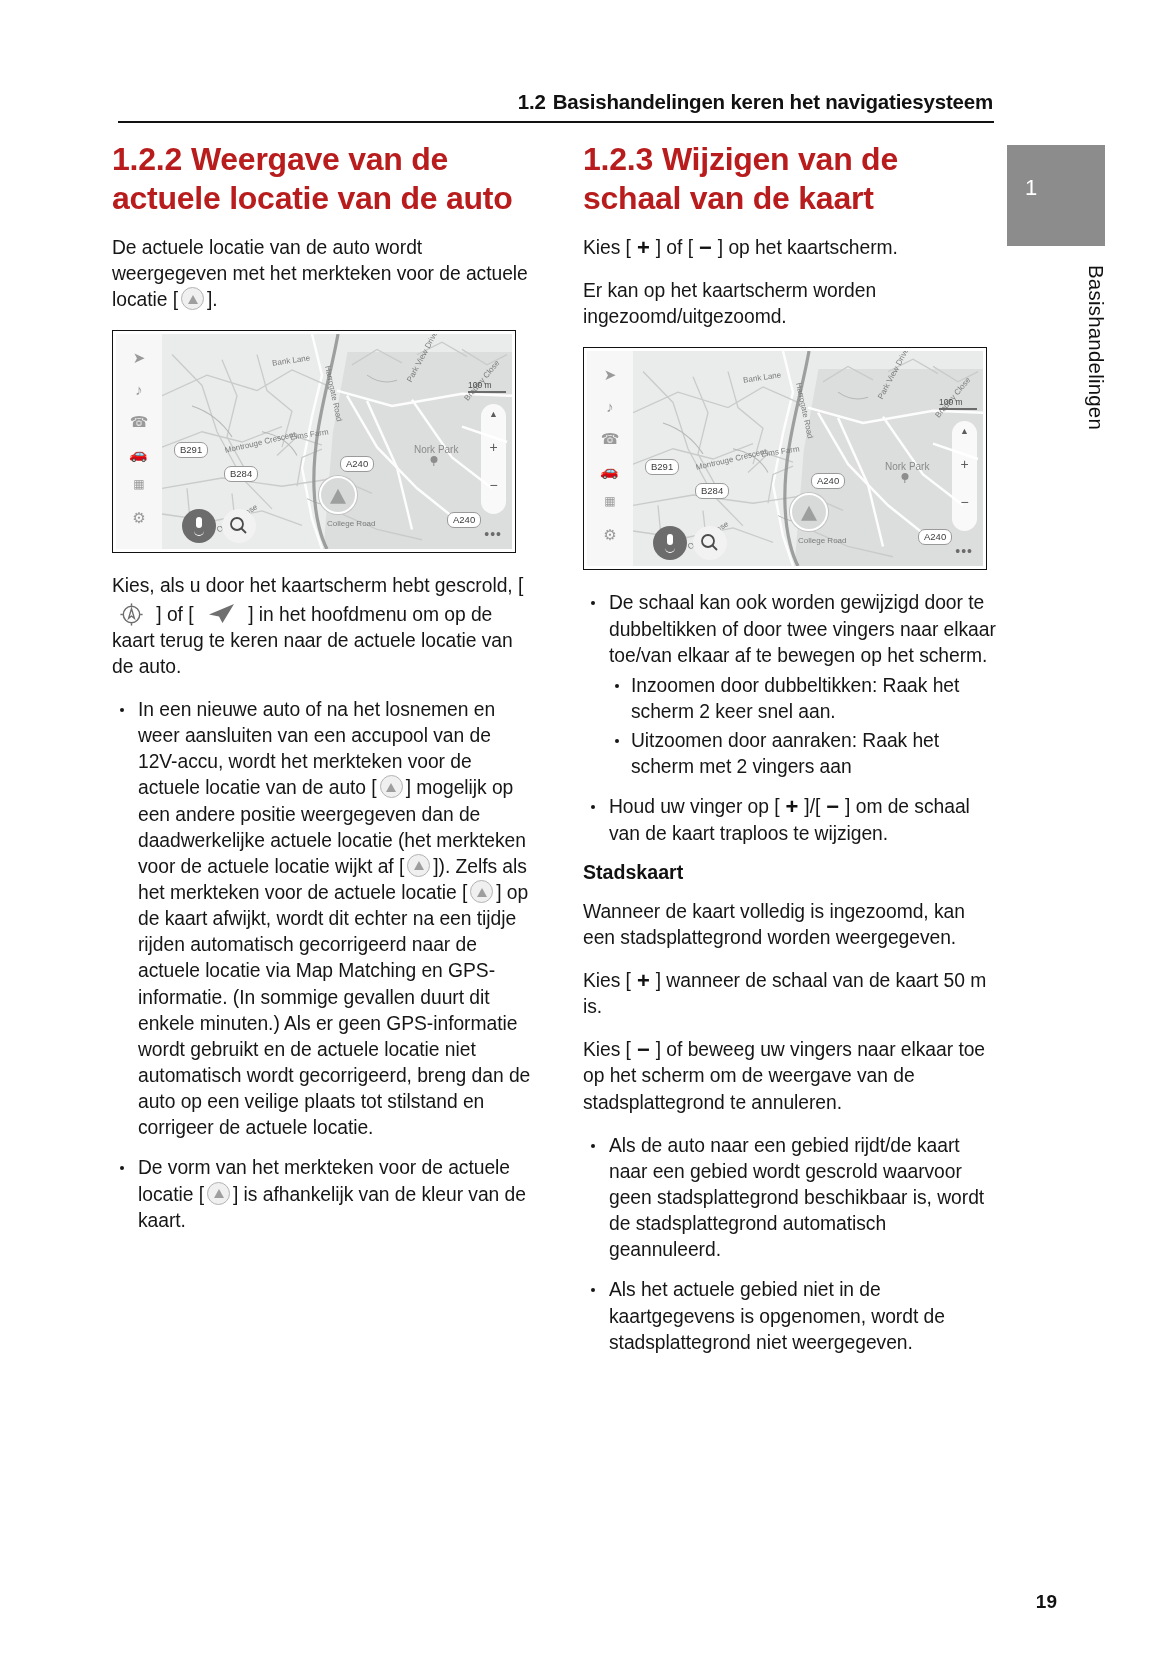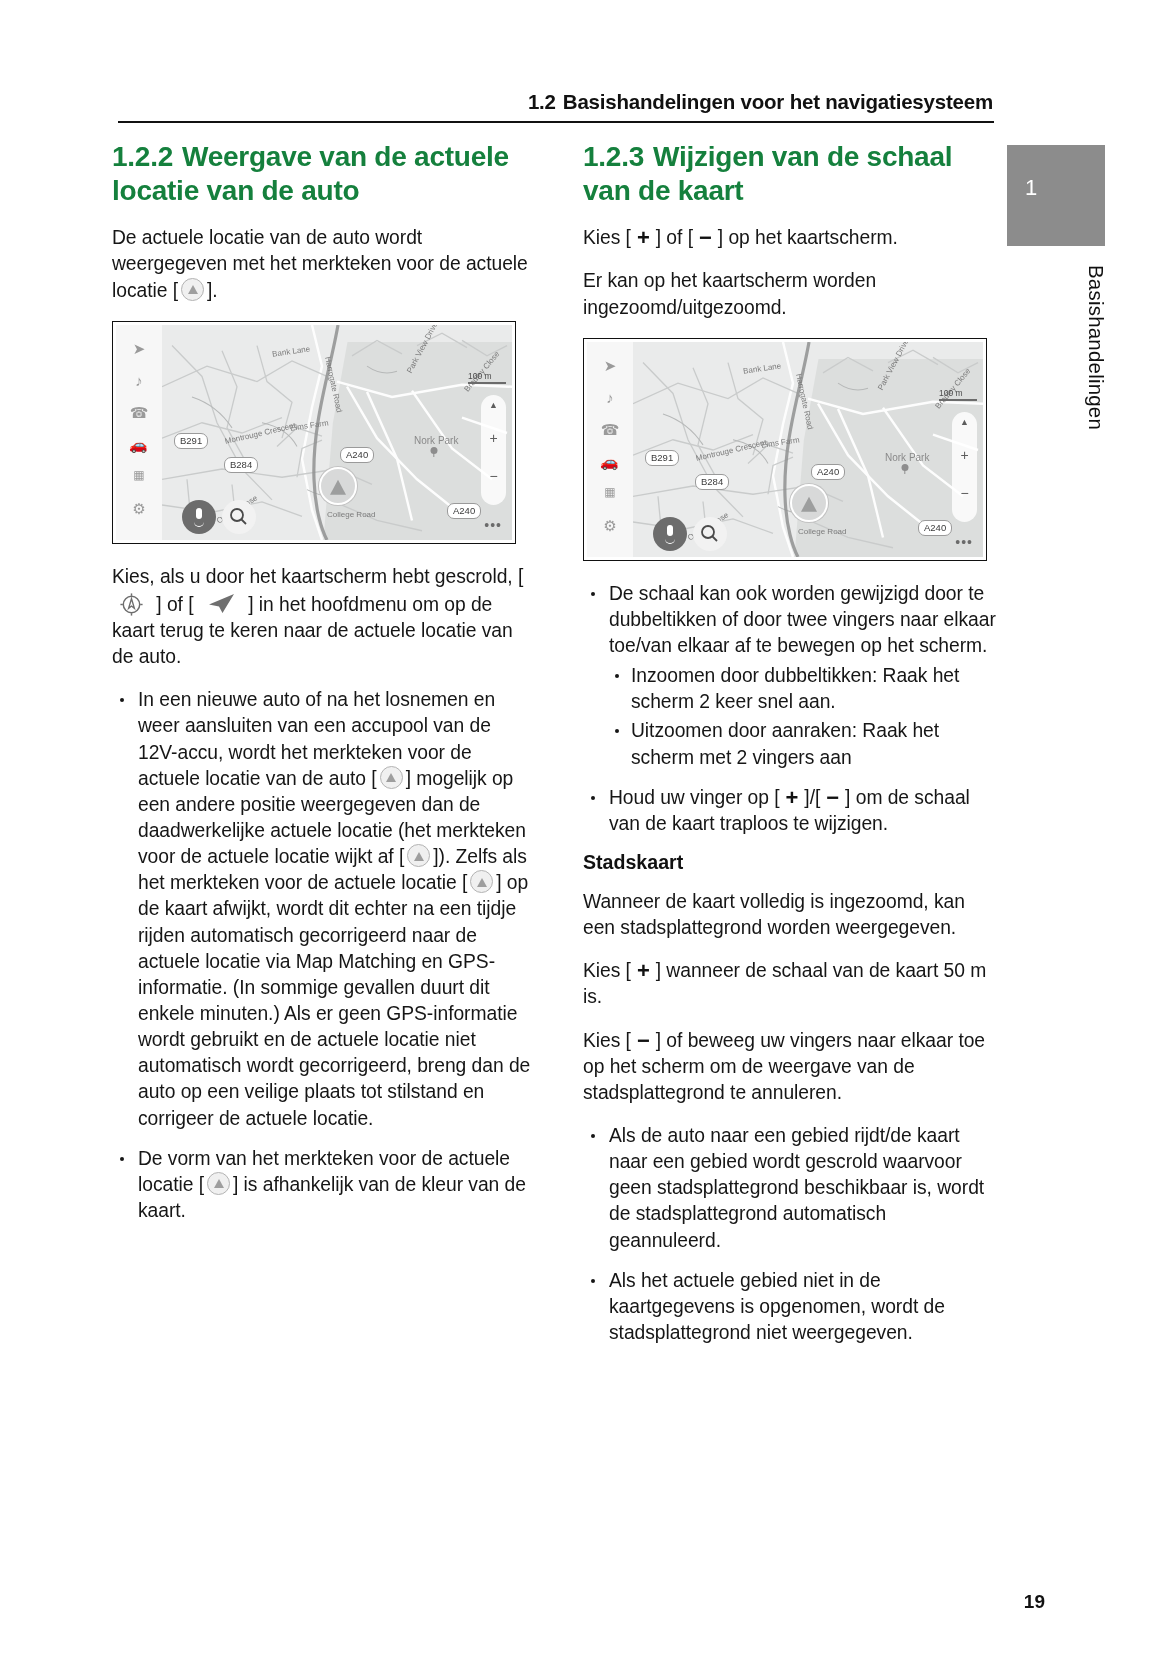--- a/index.html
+++ b/index.html
@@ -42,22 +42,22 @@
     text-orientation:mixed;
     letter-spacing:0.2px;
   }
 
   
   .col{position:absolute;top:140px;}
   .col-left{left:112px;width:420px;}
   .col-right{left:583px;width:413px;}
 
   h2.sec{
-    font-size:28px;font-weight:bold;line-height:1.22;
-    margin:0 0 17px 0;letter-spacing:-0.25px;color:#15803d;
+    font-size:32px;font-weight:bold;line-height:1.22;
+    margin:0 0 17px 0;letter-spacing:-0.25px;color:#b91c1c;
   }
   h2.sec .n{margin-right:9px;}
 
   p{
     font-size:19.3px;line-height:1.355;margin:0 0 17px 0;
     letter-spacing:-0.05px;color:#161616;
   }
 
   h3.sub{
     font-size:19.6px;font-weight:bold;margin:0 0 15px 0;color:#111;
@@ -206,31 +206,31 @@
   .dots{
     position:absolute;right:10px;bottom:8px;z-index:9;
     color:#6b6b6b;font-size:14px;letter-spacing:1px;line-height:1;
   }
   .road-lbl{
     position:absolute;font-size:8px;color:#7b7b7b;z-index:5;
     white-space:nowrap;
   }
 
   .pagenum{
-    position:absolute;right:120px;bottom:40px;
+    position:absolute;right:108px;bottom:40px;
     font-size:19px;font-weight:bold;color:#111;
   }
 </style>
 </head>
 <body>
 
 <div class="page">
 
   <div class="runhead">
-    <span class="num">1.2</span><span>Basishandelingen voor het navigatiesysteem</span>
+    <span class="num">1.2</span><span>Basishandelingen keren het navigatiesysteem</span>
   </div>
   <div class="runhead-rule"></div>
 
   <div class="thumb-tab">
     <span class="tabnum">1</span>
   </div>
   <div class="side-label">Basishandelingen</div>
 
   <div class="col col-left">
 

